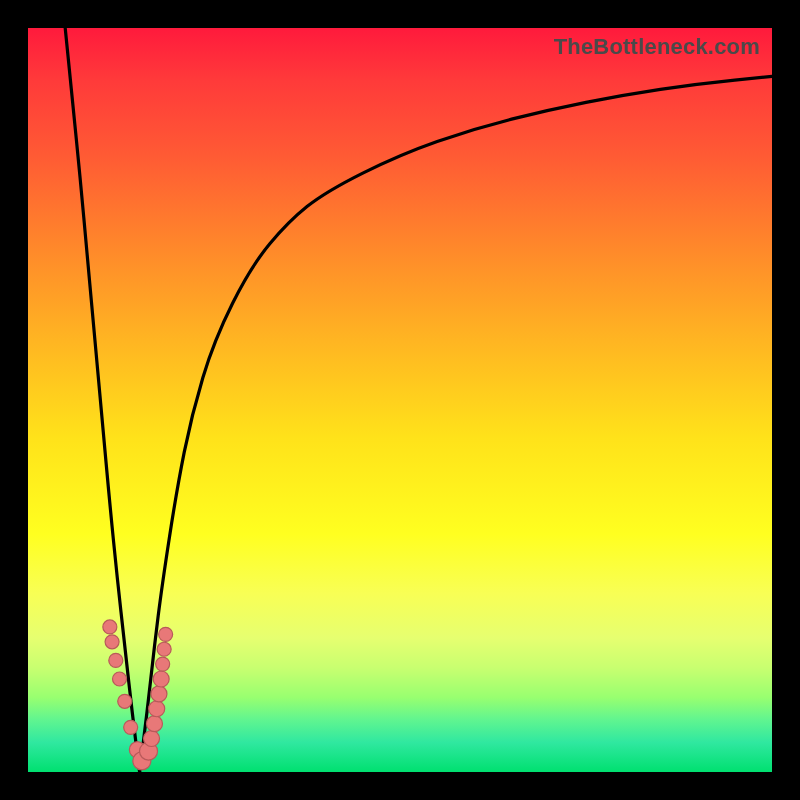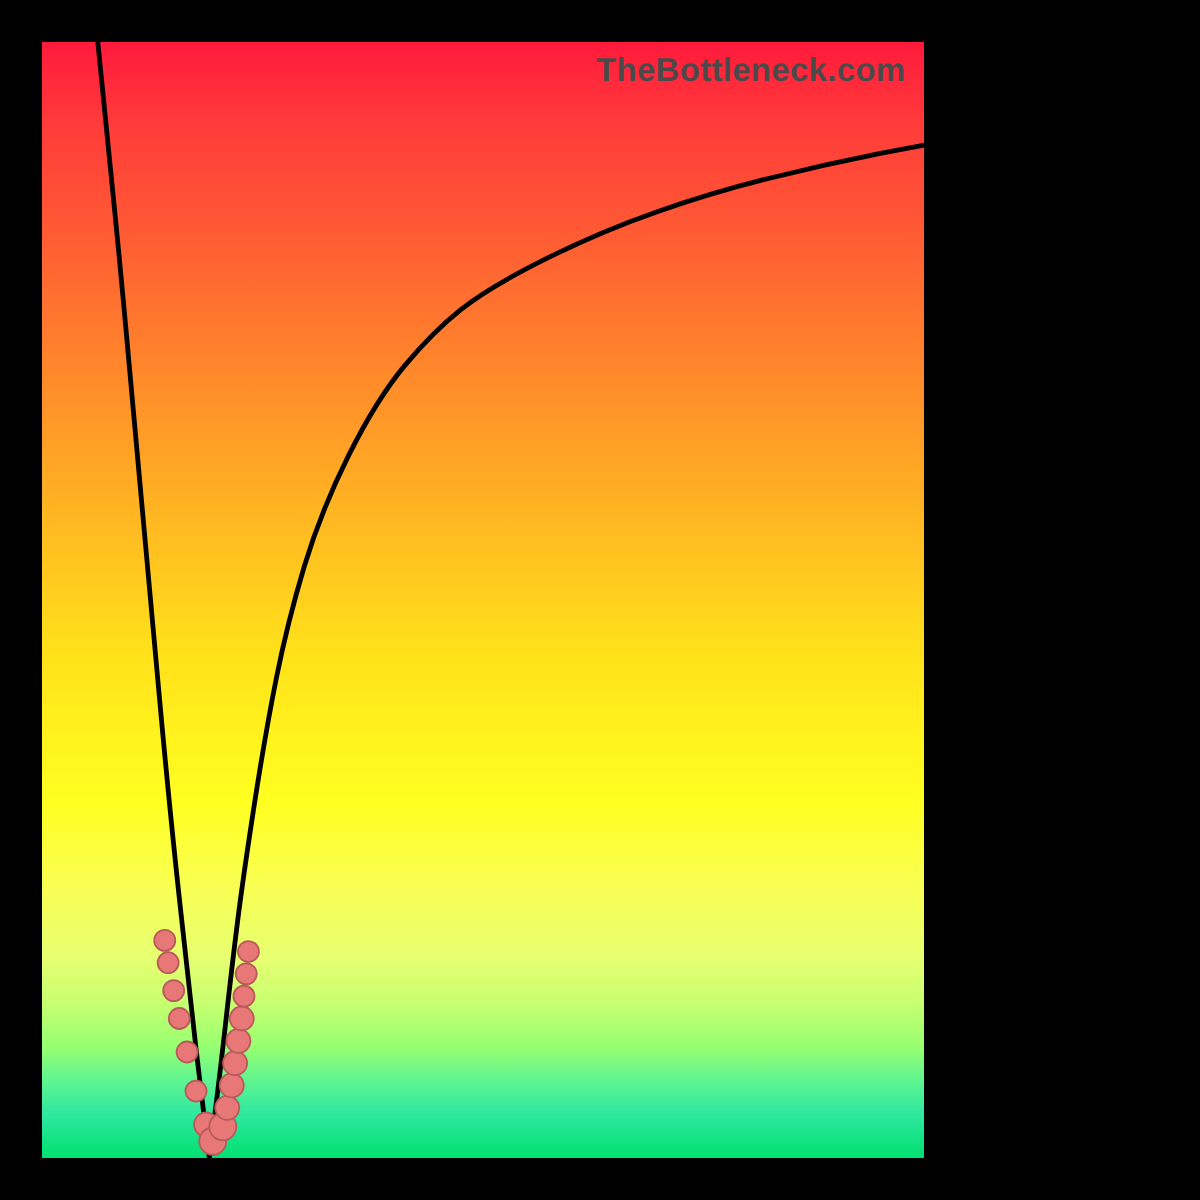--- a/index.html
+++ b/index.html
@@ -15,21 +15,21 @@
     left: 0;
     top: 0;
     width: 800px;
     height: 800px;
     background: #000;
   }
   .plot {
     position: absolute;
     left: 28px;
     top: 28px;
-    width: 588px;
+    width: 744px;
     height: 744px;
     
     background: linear-gradient(to bottom,
       #ff1a3c 0%,
       #ff3a3a 7%,
       #ff5a34 17%,
       #ff8a2a 30%,
       #ffb522 42%,
       #ffe21a 55%,
       #ffff20 68%,

